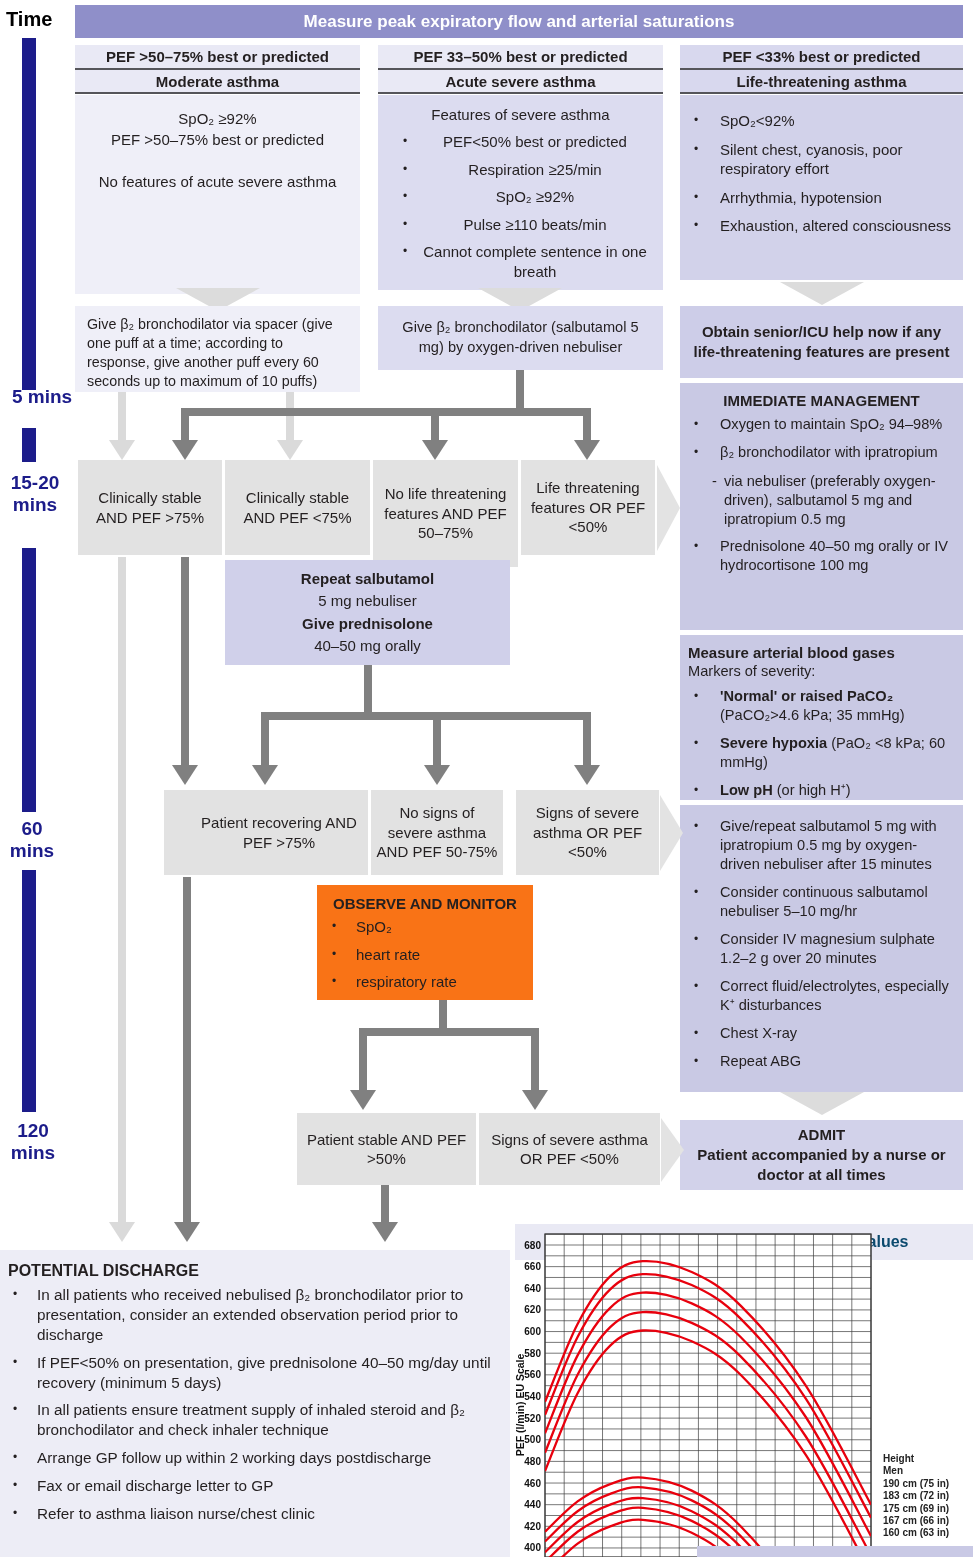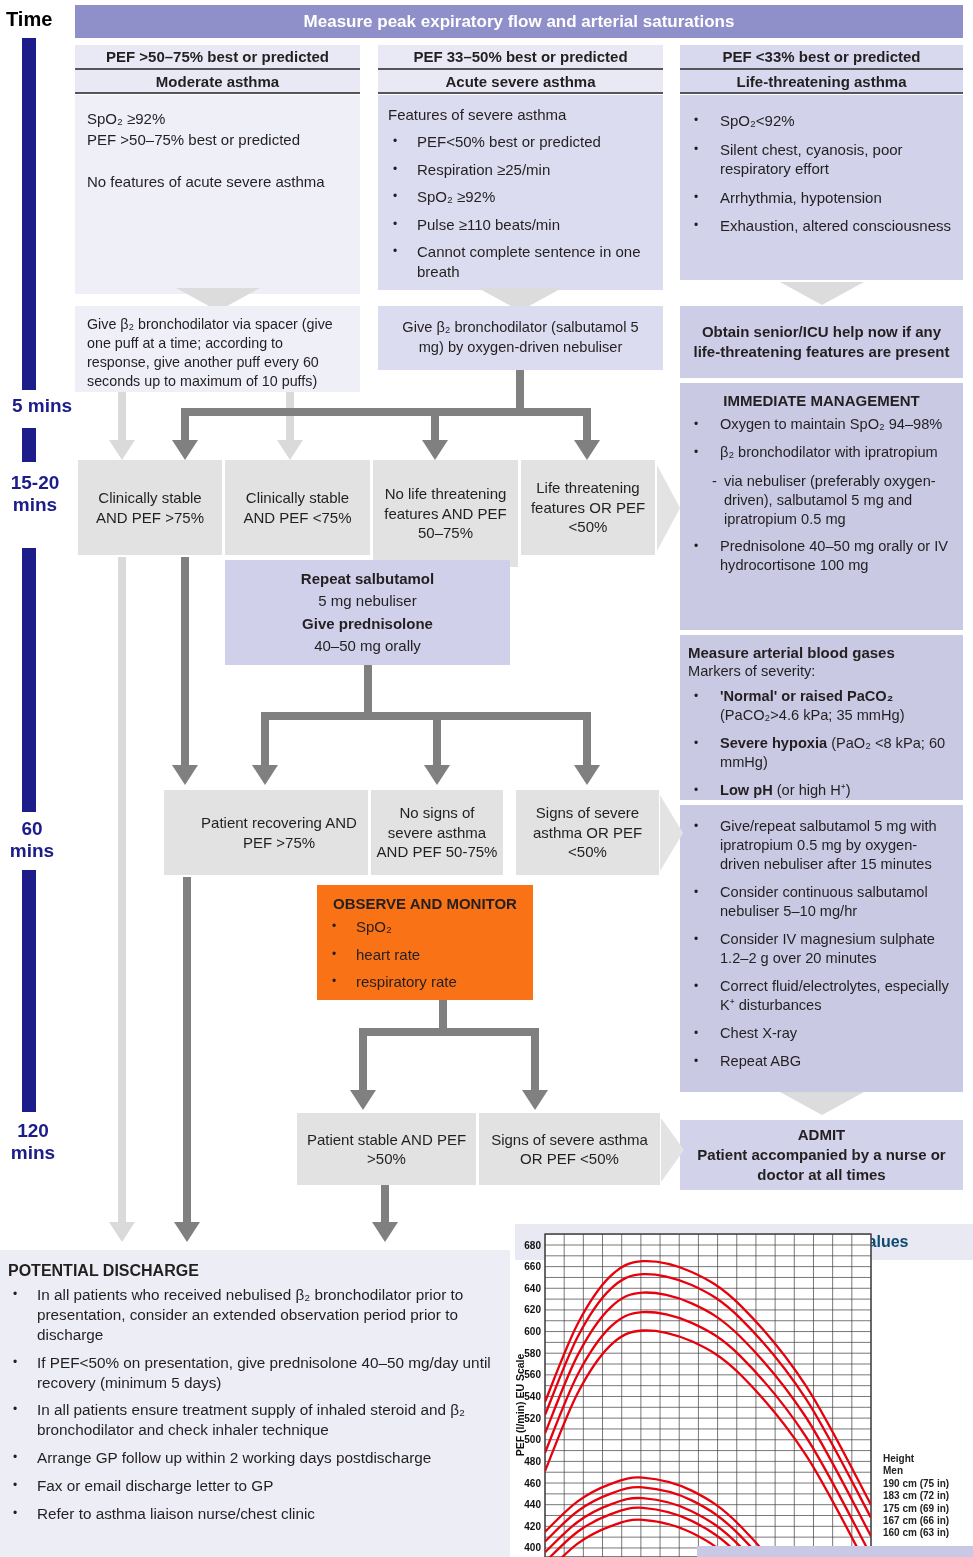--- a/index.html
+++ b/index.html
@@ -7,21 +7,21 @@
           font-family:"Liberation Sans",sans-serif;color:#231f20;}
   .abs{position:absolute;}
   .hdr-bar{background:#8f8fc9;color:#fff;font-weight:bold;font-size:17px;display:flex;
            align-items:center;justify-content:center;}
   .time-lbl{color:#000000;font-weight:bold;font-size:20px;}
   .tl-bar{background:#1c1c8a;}
   .tl-lab{color:#1c1c8a;font-weight:bold;font-size:19px;line-height:1.15;text-align:center;}
   .colhead-row{background:#e9e9f5;border-bottom:2px solid #55555a;font-weight:bold;font-size:15px;
                display:flex;align-items:center;justify-content:center;}
   .colhead-row.dk{background:#d8d8ee;}
-  .featbox{font-size:15px;line-height:1.35;padding:12px 12px;}
+  .featbox{font-size:15px;line-height:1.35;padding:12px 12px;text-align:center;}
   .line{min-height:21px;}
   .bullet{display:flex;align-items:flex-start;margin:0 0 8px 0;line-height:1.3;}
   .bullet .dot{flex:0 0 24px;padding-left:5px;font-size:12px;line-height:1.6;}
   .bullet .dash{flex:0 0 12px;}
   .bullet .txt{flex:1;}
   .bullet.sub{margin-left:24px;margin-bottom:8px;}
   .actionbox{font-size:14.3px;line-height:1.32;padding:9px 12px;}
   .centerbox{display:flex;align-items:center;justify-content:center;text-align:center;}
   .graybox{background:#e2e2e2;display:flex;align-items:center;justify-content:center;
            text-align:center;font-size:15px;line-height:1.3;padding:4px;box-sizing:border-box;}
@@ -45,21 +45,21 @@
 </style>
 </head>
 <body>
 
 <div id="canvas">
 
   <div class="abs time-lbl" style="left:6px;top:8px;">Time</div>
   <div class="abs hdr-bar" style="left:75px;top:5px;width:888px;height:33px;">Measure peak expiratory flow and arterial saturations</div>
 
   <div class="abs tl-bar" style="left:22px;top:38px;width:14px;height:352px;"></div>
-  <div class="abs tl-lab" style="left:2px;top:395px;width:80px;">5 mins</div>
+  <div class="abs tl-lab" style="left:2px;top:386px;width:80px;">5 mins</div>
   <div class="abs tl-bar" style="left:22px;top:428px;width:14px;height:34px;"></div>
   <div class="abs tl-lab" style="left:2px;top:472px;width:66px;">15-20 mins</div>
   <div class="abs tl-bar" style="left:22px;top:548px;width:14px;height:264px;"></div>
   <div class="abs tl-lab" style="left:4px;top:818px;width:56px;">60 mins</div>
   <div class="abs tl-bar" style="left:22px;top:870px;width:14px;height:242px;"></div>
   <div class="abs tl-lab" style="left:2px;top:1120px;width:62px;">120 mins</div>
 
   <div class="abs colhead-row" style="left:75px;top:45px;width:285px;height:23px;">PEF &gt;50–75% best or predicted</div>
   <div class="abs colhead-row" style="left:75px;top:70px;width:285px;height:22px;">Moderate asthma</div>
   <div class="abs featbox" style="left:75px;top:95px;width:261px;height:171px;background:#efeff8;padding:14px 12px;">

